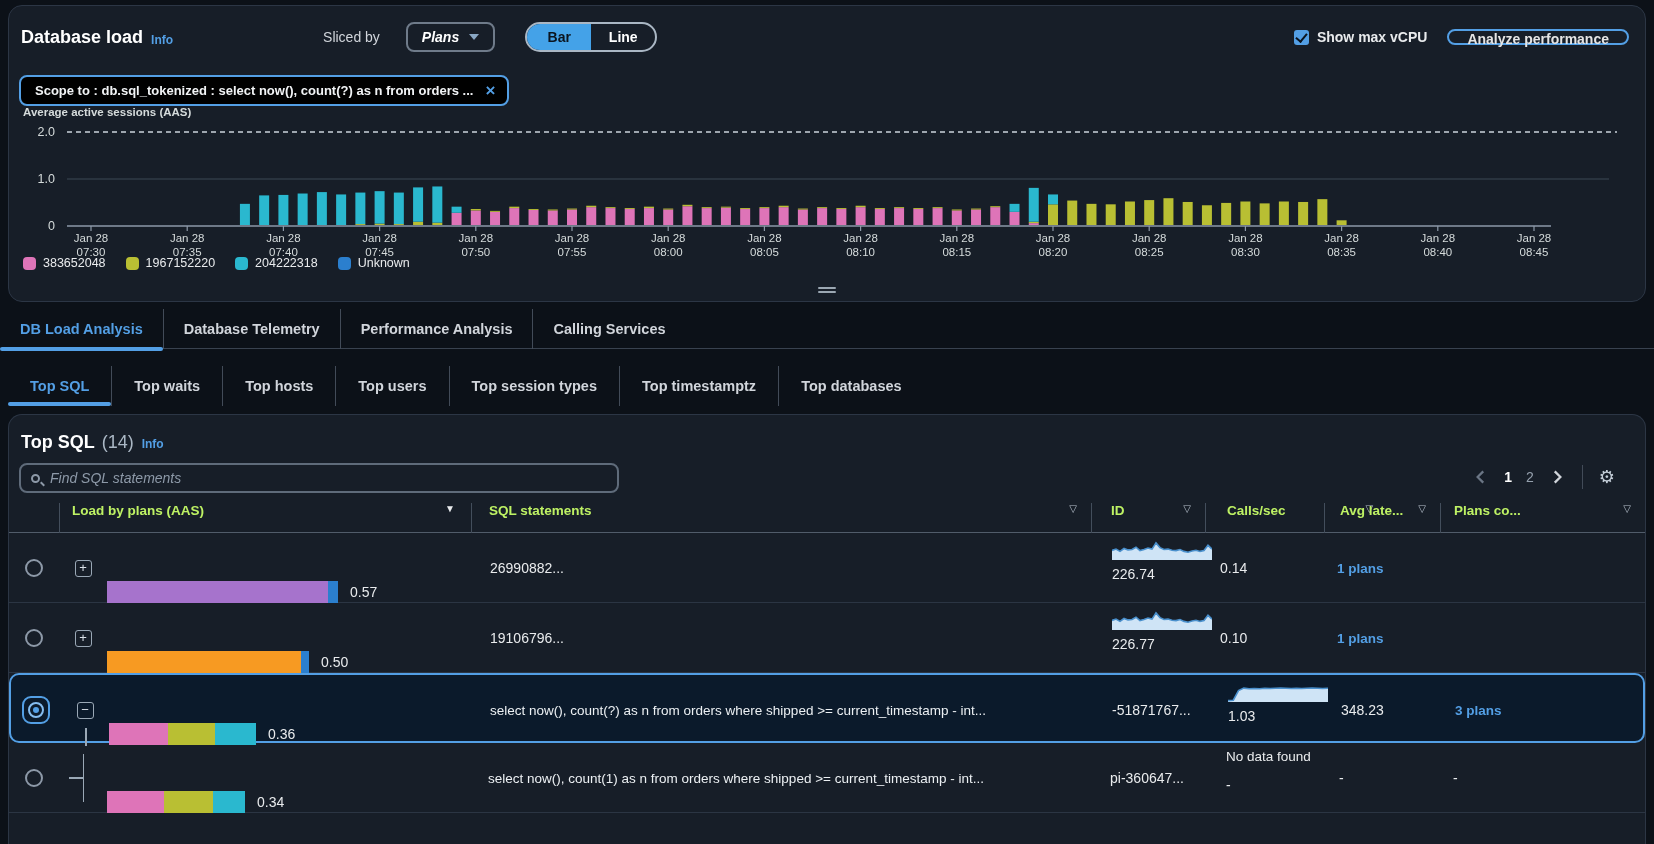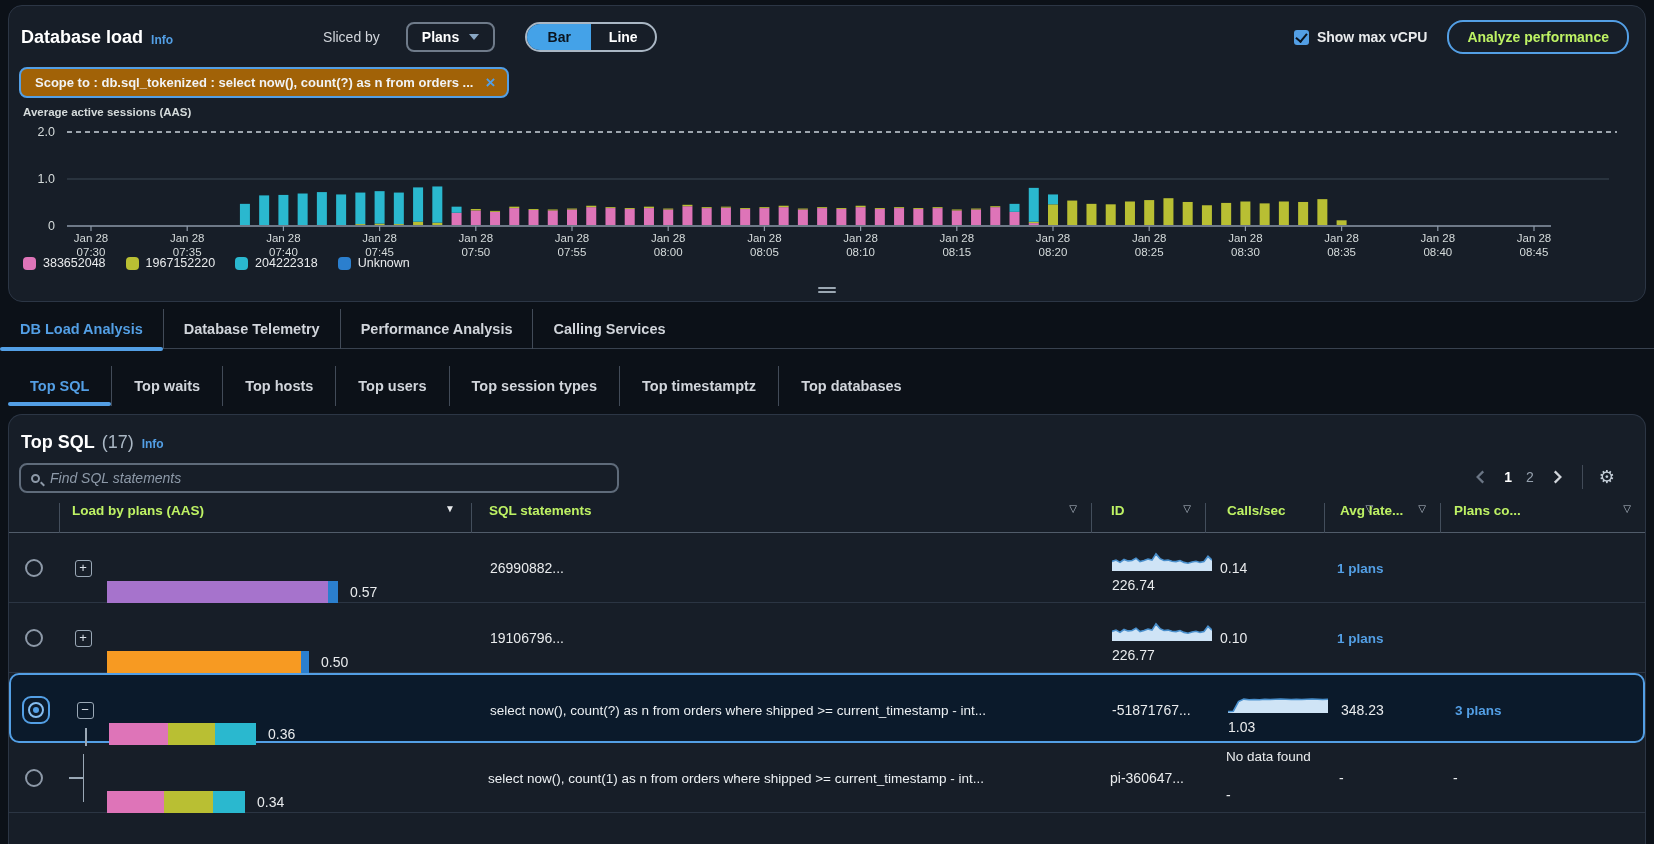--- a/index.html
+++ b/index.html
@@ -1,39 +1,39 @@
 <!DOCTYPE html>
 <html><head>
 <meta charset="utf-8">
 <style>
   html,body{margin:0;padding:0;background:#0c1118;}
   *{box-sizing:border-box;font-family:"Liberation Sans","DejaVu Sans",sans-serif;}
   .app{position:relative;width:1654px;height:844px;background:#0c1118;color:#d9dee4;overflow:hidden;}
   .panel{position:absolute;left:8px;right:8px;background:#171e28;border:1px solid #2c3645;}
   
   .top-panel{top:5px;height:297px;border-radius:14px;}
-  .dl-header{display:flex;align-items:center;height:34px;margin:14px 16px 0 12px;}
+  .dl-header{display:flex;align-items:center;height:34px;margin:14px 16px 8px 12px;}
   .dl-title{font-size:18px;font-weight:700;color:#fff;margin:0;}
   .info-link{color:#539fe5;font-size:12px;font-weight:700;margin-left:8px;margin-top:6px;cursor:pointer;}
   .sliced-label{color:#d1d5db;font-size:14px;margin-left:150px;}
   .dropdown-btn{display:flex;align-items:center;gap:10px;margin-left:26px;height:30px;padding:0 14px;background:transparent;
-    border:2px solid #6f7b8a;border-radius:8px;color:#fff;font-weight:700;font-size:14px;cursor:pointer;}
+    border:2px solid #6f7b8a;border-radius:8px;color:#fff;font-weight:700;font-size:14px;cursor:pointer;font-style:italic;}
   .caret-down{width:0;height:0;border-left:5px solid transparent;border-right:5px solid transparent;border-top:6px solid #89a7c4;}
   .seg-toggle{display:flex;margin-left:30px;border:2px solid #aab7c4;border-radius:16px;overflow:hidden;height:30px;}
   .seg{min-width:64px;padding:0 14px;background:transparent;border:none;color:#fff;font-weight:700;font-size:14px;cursor:pointer;}
   .seg.active{background:#44a2e8;color:#0b141f;}
   .hdr-spacer{flex:1;}
   .vcpu-check{display:flex;align-items:center;gap:8px;cursor:pointer;}
   .checkbox{width:15px;height:15px;border-radius:3px;background:#539fe5;position:relative;}
   .checkbox::after{content:"";position:absolute;left:4px;top:1px;width:5px;height:9px;border:solid #0b141f;border-width:0 2px 2px 0;transform:rotate(40deg);}
   .vcpu-label{color:#e9ebed;font-size:14px;font-weight:700;}
-  .analyze-btn{margin-left:20px;height:34px;padding:0 18px;border:2px solid #539fe5;border-radius:16px;background:transparent;
-    color:#bef264;font-size:14px;font-weight:700;cursor:pointer;}
+  .analyze-btn{margin-left:20px;height:16px;padding:0 18px;border:2px solid #539fe5;border-radius:16px;background:transparent;
+    color:#e5e5e5;font-size:14px;font-weight:700;cursor:pointer;}
   .scope-chip{display:inline-flex;align-items:center;gap:12px;margin:13px 0 0 10px;height:31px;padding:0 12px 0 14px;
-    border:2px solid #539fe5;border-radius:8px;background:#a16207;}
+    border:2px solid #539fe5;border-radius:8px;background:#000000;}
   .scope-text{color:#f1f3f5;font-size:13px;font-weight:700;white-space:nowrap;}
   .chip-x{color:#539fe5;font-size:17px;font-weight:700;line-height:1;cursor:pointer;}
   .chip-x::before{content:"\00D7";}
   .chart-label{position:absolute;left:14px;top:100px;font-size:11.5px;font-weight:700;color:#d5dbdb;}
   #load-chart{position:absolute;left:0;top:118px;}
   .legend{position:absolute;left:14px;top:250px;display:flex;align-items:center;gap:20px;}
   .legend-item{display:flex;align-items:center;gap:7px;}
   .sw{width:13px;height:13px;border-radius:4px;display:inline-block;}
   .legend-label{font-size:12.5px;color:#e9ebed;}
   .resize-handle{position:absolute;left:50%;bottom:6px;transform:translateX(-50%);width:18px;cursor:row-resize;}
@@ -101,21 +101,21 @@
   .treeline{position:relative;width:17px;height:48px;}
   .treeline .v{position:absolute;left:8px;top:0;width:1.5px;height:48px;background:#9aa8b6;}
   .treeline .h{position:absolute;left:-6px;top:23px;width:14px;height:1.5px;background:#9aa8b6;}
   .c-load{display:flex;align-items:center;margin-top:48px;}
   .loadbar{display:flex;height:22px;}
   .loadbar div{height:22px;}
   .loadval{margin-left:12px;font-size:14px;color:#e9ebed;}
   .c-sql{padding-left:17px;overflow:hidden;}
   .sql-link{color:#ecf0f3;font-size:13.5px;border-bottom:1px dashed #8d99a8;padding-bottom:2px;white-space:nowrap;cursor:pointer;}
   .c-id{padding-left:19px;white-space:nowrap;}
-  .c-calls{padding-left:21px;display:flex;flex-direction:column;justify-content:center;position:relative;height:70px;}
+  .c-calls{padding-left:21px;display:flex;flex-direction:column;justify-content:flex-start;position:relative;height:70px;}
   .spark{margin-top:2px;}
   .calls-val{margin-top:5px;font-size:14px;}
   .calls-note{position:absolute;top:6px;left:21px;width:97px;overflow:hidden;white-space:nowrap;font-size:13.5px;color:#e9ebed;}
   .calls-dash{margin-top:34px;font-size:14px;}
   .c-avg{padding-left:15px;}
   .c-plans{padding-left:13px;}
   .plans-link{color:#539fe5;font-weight:700;font-size:13.5px;cursor:pointer;}
 </style>
 </head>
 <body>
@@ -340,21 +340,21 @@
     <div class="subtab">Top hosts</div>
     <div class="subtab">Top users</div>
     <div class="subtab">Top session types</div>
     <div class="subtab">Top timestamptz</div>
     <div class="subtab">Top databases</div>
   </nav>
 
   <section class="panel table-panel">
     <div class="tp-header">
       <span class="tp-title">Top SQL</span>
-      <span class="tp-count">(17)</span>
+      <span class="tp-count">(14)</span>
       <a class="info-link">Info</a>
     </div>
 
     <div class="toolbar">
       <div class="search-box">
         <span class="search-glyph"></span>
         <input class="search-input" type="text" placeholder="Find SQL statements" style="">
       </div>
       <div class="pager">
         <svg class="pg-chev" viewBox="0 0 16 16">

